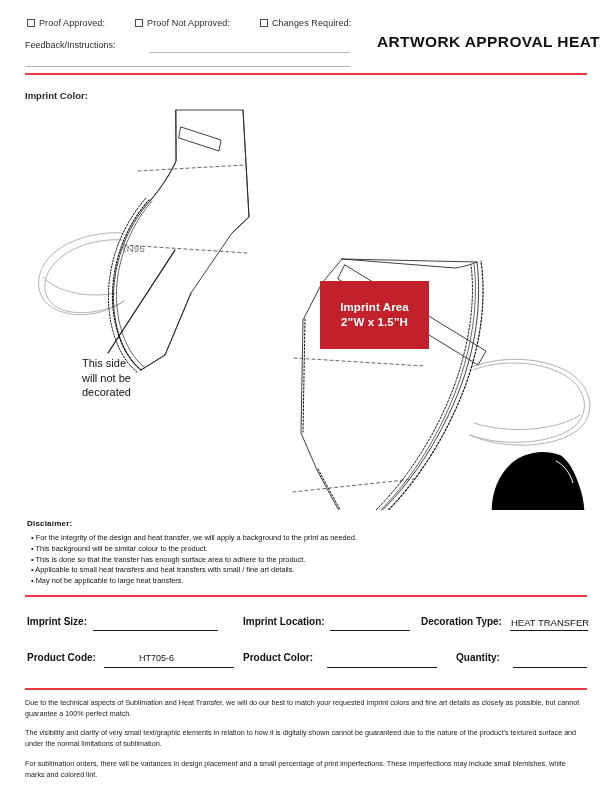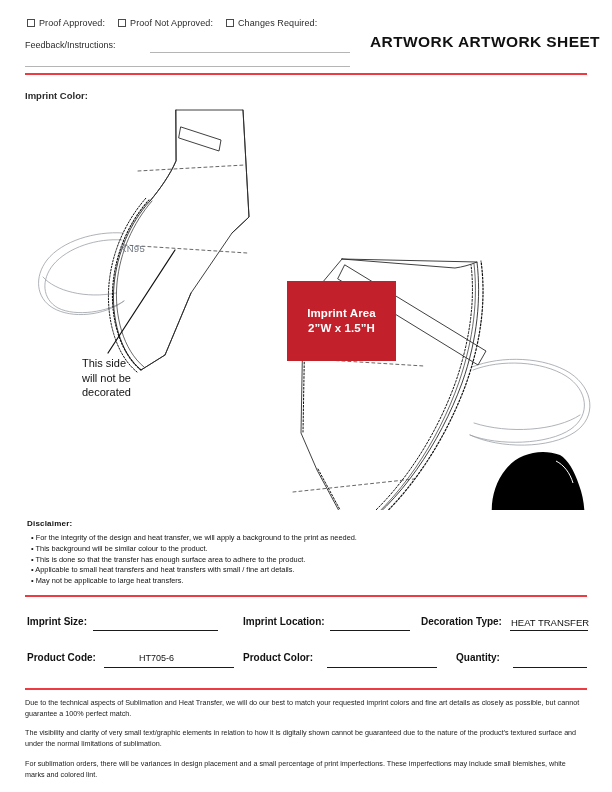--- a/index.html
+++ b/index.html
@@ -19,21 +19,21 @@
     overflow: hidden;
   }
 
   
   .approval-row {
     position: absolute;
     left: 27px;
     top: 18px;
     display: flex;
     align-items: center;
-    gap: 0;
+    gap: 17px;
     font-size: 9px;
     color: #2b2b2b;
     letter-spacing: 0.1px;
   }
   .cb-group {
     display: flex;
     align-items: center;
     margin-right: 13px;
   }
   .checkbox {
@@ -95,24 +95,24 @@
     position: absolute;
     left: 0;
     top: 105px;
     width: 612px;
     height: 405px;
   }
   #stage svg { display: block; }
 
   .imprint-box {
     position: absolute;
-    left: 287px;
+    left: 320px;
     top: 176px;
     width: 109px;
-    height: 80px;
+    height: 68px;
     background: #c2202a;
     color: #ffffff;
     display: flex;
     flex-direction: column;
     align-items: center;
     justify-content: center;
     font-size: 11.5px;
     font-weight: bold;
     line-height: 1.28;
     letter-spacing: 0.1px;
@@ -212,21 +212,21 @@
       <span class="cb-label">Changes Required:</span>
     </div>
   </div>
 
   <div class="feedback-row">
     <span class="feedback-label">Feedback/Instructions:</span>
   </div>
   <div class="rule-gray" style="left:150px; top:52px; width:200px;"></div>
   <div class="rule-gray" style="left:25px; top:66px; width:325px;"></div>
 
-  <div class="title">ARTWORK ARTWORK SHEET</div>
+  <div class="title">ARTWORK APPROVAL HEAT</div>
 
   <div class="rule-red" style="left:25px; top:73px; width:562px;"></div>
 
   <div class="imprint-color-label">Imprint Color:</div>
 
   <div id="stage">
     <svg width="612" height="405" viewBox="0 0 612 405" xmlns="http://www.w3.org/2000/svg">
       <g fill="none" stroke="#2a2a2a" stroke-width="0.9" stroke-linejoin="round" stroke-linecap="round">
 
         <g stroke="#9aa0a6" stroke-width="0.8">

